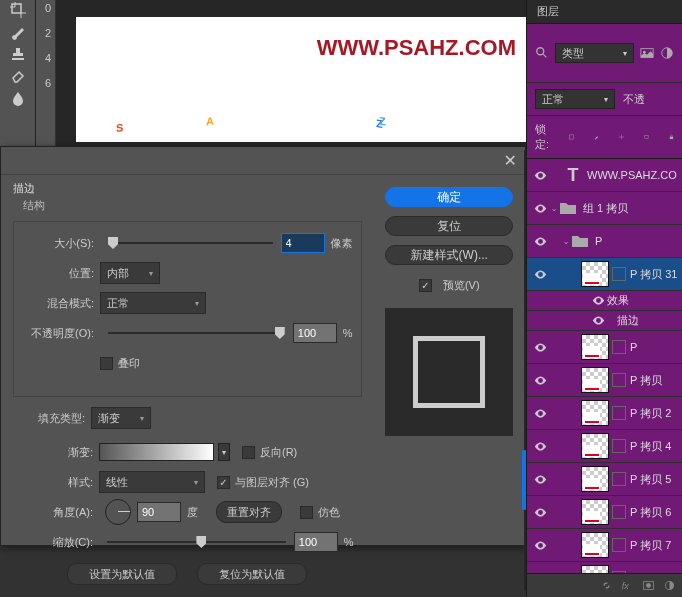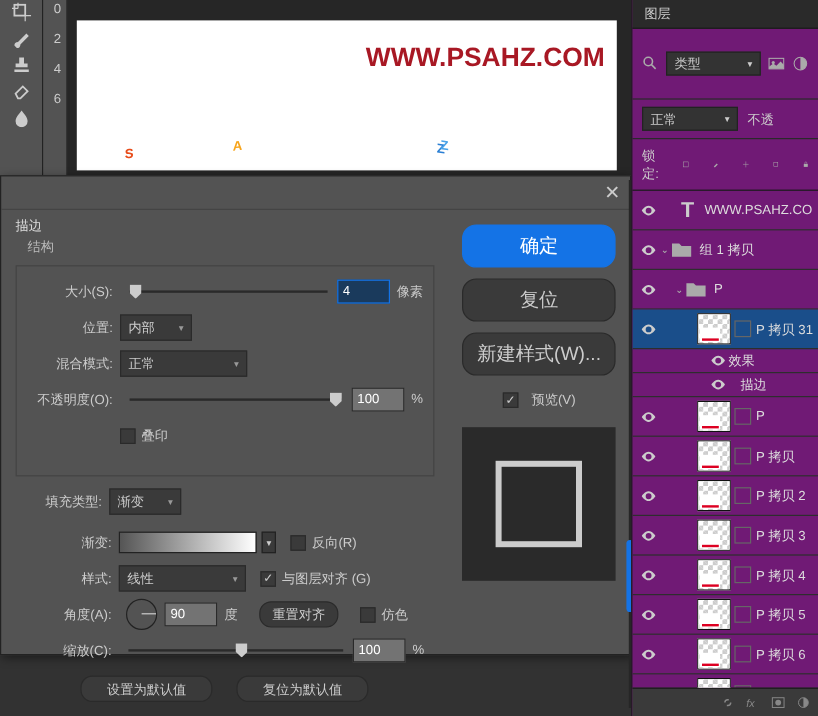--- a/index.html
+++ b/index.html
@@ -3,21 +3,21 @@
 <meta charset="utf-8">
 <style>
 *{margin:0;padding:0;box-sizing:border-box;font-family:"Microsoft YaHei",sans-serif;font-size:11px;color:#ccc;user-select:none}
 body{background:#323232;width:682px;height:597px;overflow:hidden;position:relative}
 .toolbar{position:absolute;left:0;top:0;width:36px;height:150px;background:#535353;border-right:1px solid #222;display:flex;flex-direction:column;align-items:center;padding-top:2px;gap:4px}
 .tool-swatch{display:flex;gap:3px;align-items:center;margin-bottom:2px}
 .toolbar svg{width:16px;height:16px;fill:#ccc}
 .ruler-v{position:absolute;left:36px;top:0;width:20px;height:150px;background:#535353;border-right:1px solid #333;display:flex;flex-direction:column;font-size:9px;color:#999;padding-top:2px}
 .ruler-v div{height:25px;text-align:right;padding-right:4px}
 .canvas-area{position:absolute;left:56px;top:0;width:470px;height:150px;background:#262626}
-.canvas{position:absolute;left:8px;top:17px;width:450px;height:125px;background:#fff;overflow:hidden}
+.canvas{position:absolute;left:20px;top:17px;width:450px;height:125px;background:#fff;overflow:hidden}
 .canvas .wm{position:absolute;top:18px;right:10px;font-size:22px;font-weight:900;color:#a81824;font-family:Arial,sans-serif}
 .canvas .letters{position:absolute;bottom:-5px;left:40px;display:flex;gap:0}
 .dialog{position:absolute;left:0;top:146px;width:526px;height:400px;background:#535353;border:1px solid #222;box-shadow:2px 2px 8px rgba(0,0,0,.5)}
 .dlg-hdr{height:28px;display:flex;align-items:center;justify-content:flex-end;padding:0 8px;border-bottom:1px solid #444}
 .dlg-close{font-size:16px;color:#ccc;cursor:pointer}
 .dlg-body{display:flex;height:calc(100% - 28px)}
 .dlg-left{width:374px;padding:6px 12px}
 .dlg-right{width:152px;padding:12px 10px;display:flex;flex-direction:column;align-items:center;gap:9px}
 .section-title{font-size:11px;color:#ddd;margin-bottom:2px}
 .struct{color:#bbb;margin-left:10px;font-size:11px;margin-bottom:8px}
@@ -33,21 +33,21 @@
 .select{height:22px;background:#3a3a3a;border:1px solid #2a2a2a;display:flex;align-items:center;padding:0 6px;justify-content:space-between;min-width:60px}
 .select .arrow{font-size:8px;color:#999}
 .cb{width:13px;height:13px;border:1px solid #2a2a2a;background:#3a3a3a;display:inline-flex;align-items:center;justify-content:center;margin-right:5px;font-size:10px;color:#ccc}
 .cb.ck::before{content:"✓"}
 .grad-swatch{width:115px;height:18px;background:linear-gradient(to right,#555,#fff);border:1px solid #222;margin-right:4px}
 .sw-arr{width:12px;height:18px;background:#3a3a3a;border:1px solid #222;display:flex;align-items:center;justify-content:center;font-size:8px}
 .knob{width:26px;height:26px;border:1px solid #222;border-radius:50%;background:#535353;margin:0 6px;position:relative}
 .knob::after{content:"";position:absolute;top:11px;left:12px;width:12px;height:1px;background:#ccc}
 .btn-sm{height:22px;padding:0 10px;background:#3a3a3a;border:1px solid #2a2a2a;border-radius:10px;display:flex;align-items:center;font-size:11px;cursor:pointer}
 .btn-row{display:flex;gap:20px;justify-content:center;margin-top:8px}
-.btn-lg{width:128px;height:36px;background:#3a3a3a;border:1px solid #2a2a2a;border-radius:12px;display:flex;align-items:center;justify-content:center;font-size:16px;cursor:pointer}
+.btn-lg{width:128px;height:20px;background:#3a3a3a;border:1px solid #2a2a2a;border-radius:12px;display:flex;align-items:center;justify-content:center;font-size:12px;cursor:pointer}
 .btn-lg.primary{background:#1473e6;color:#fff;border-color:#1473e6}
 .preview-box{width:128px;height:128px;background:#2a2a2a;display:flex;align-items:center;justify-content:center;margin-top:6px}
 .preview-box .sq{width:72px;height:72px;border:5px solid #ccc}
 .panels{position:absolute;right:0;top:0;width:156px;height:597px;background:#701a75;border-left:1px solid #1a1a1a;display:flex;flex-direction:column}
 .panel-tab{height:24px;background:#2a2a2a;display:flex;align-items:center;padding:0 10px;border-bottom:1px solid #1a1a1a;font-size:11px}
 .panel-ctrl{padding:19px 8px;display:flex;align-items:center;gap:6px;border-bottom:1px solid #2a2a2a}
 .panel-ctrl2{padding:6px 8px;display:flex;align-items:center;gap:8px;border-bottom:1px solid #2a2a2a;font-size:11px}
 .mini-sel{flex:1;height:20px;background:#333;border:1px solid #222;display:flex;align-items:center;padding:0 6px;justify-content:space-between}
 .lock-row{padding:6px 8px;display:flex;align-items:center;gap:20px;border-bottom:1px solid #1a1a1a;font-size:11px;color:#aaa}
 .lock-row svg{width:12px;height:12px;fill:#aaa}
@@ -419,35 +419,20 @@
             <path d="M8 3C4 3 1 8 1 8s3 5 7 5 7-5 7-5-3-5-7-5zm0 8a3 3 0 110-6 3 3 0 010 6z"></path>
           </svg>
         </div>
         <span class="indent" style="width:32px"></span>
         <div class="thumb">
           <div class="chk"></div>
           <div class="ov"></div>
           <div class="stroke"></div>
         </div>
         <div class="mask"></div>
-        <span class="lname">P 拷贝 3</span>
-      </div>
-      <div class="layer">
-        <div class="eye">
-          <svg viewBox="0 0 16 16">
-            <path d="M8 3C4 3 1 8 1 8s3 5 7 5 7-5 7-5-3-5-7-5zm0 8a3 3 0 110-6 3 3 0 010 6z"></path>
-          </svg>
-        </div>
-        <span class="indent" style="width:32px"></span>
-        <div class="thumb">
-          <div class="chk"></div>
-          <div class="ov"></div>
-          <div class="stroke"></div>
-        </div>
-        <div class="mask"></div>
         <span class="lname">P 拷贝 4</span>
       </div>
       <div class="layer">
         <div class="eye">
           <svg viewBox="0 0 16 16">
             <path d="M8 3C4 3 1 8 1 8s3 5 7 5 7-5 7-5-3-5-7-5zm0 8a3 3 0 110-6 3 3 0 010 6z"></path>
           </svg>
         </div>
         <span class="indent" style="width:32px"></span>
         <div class="thumb">

